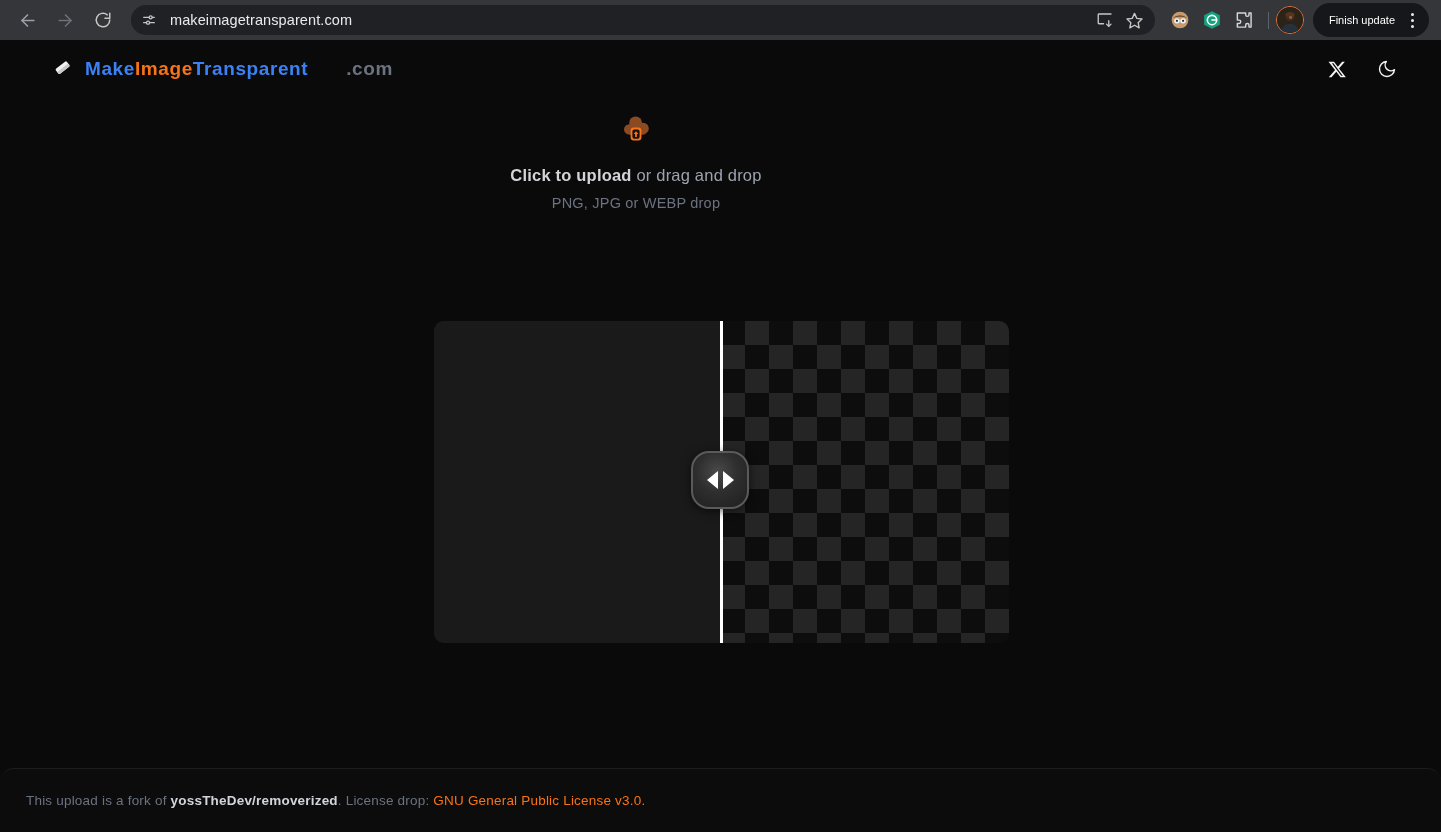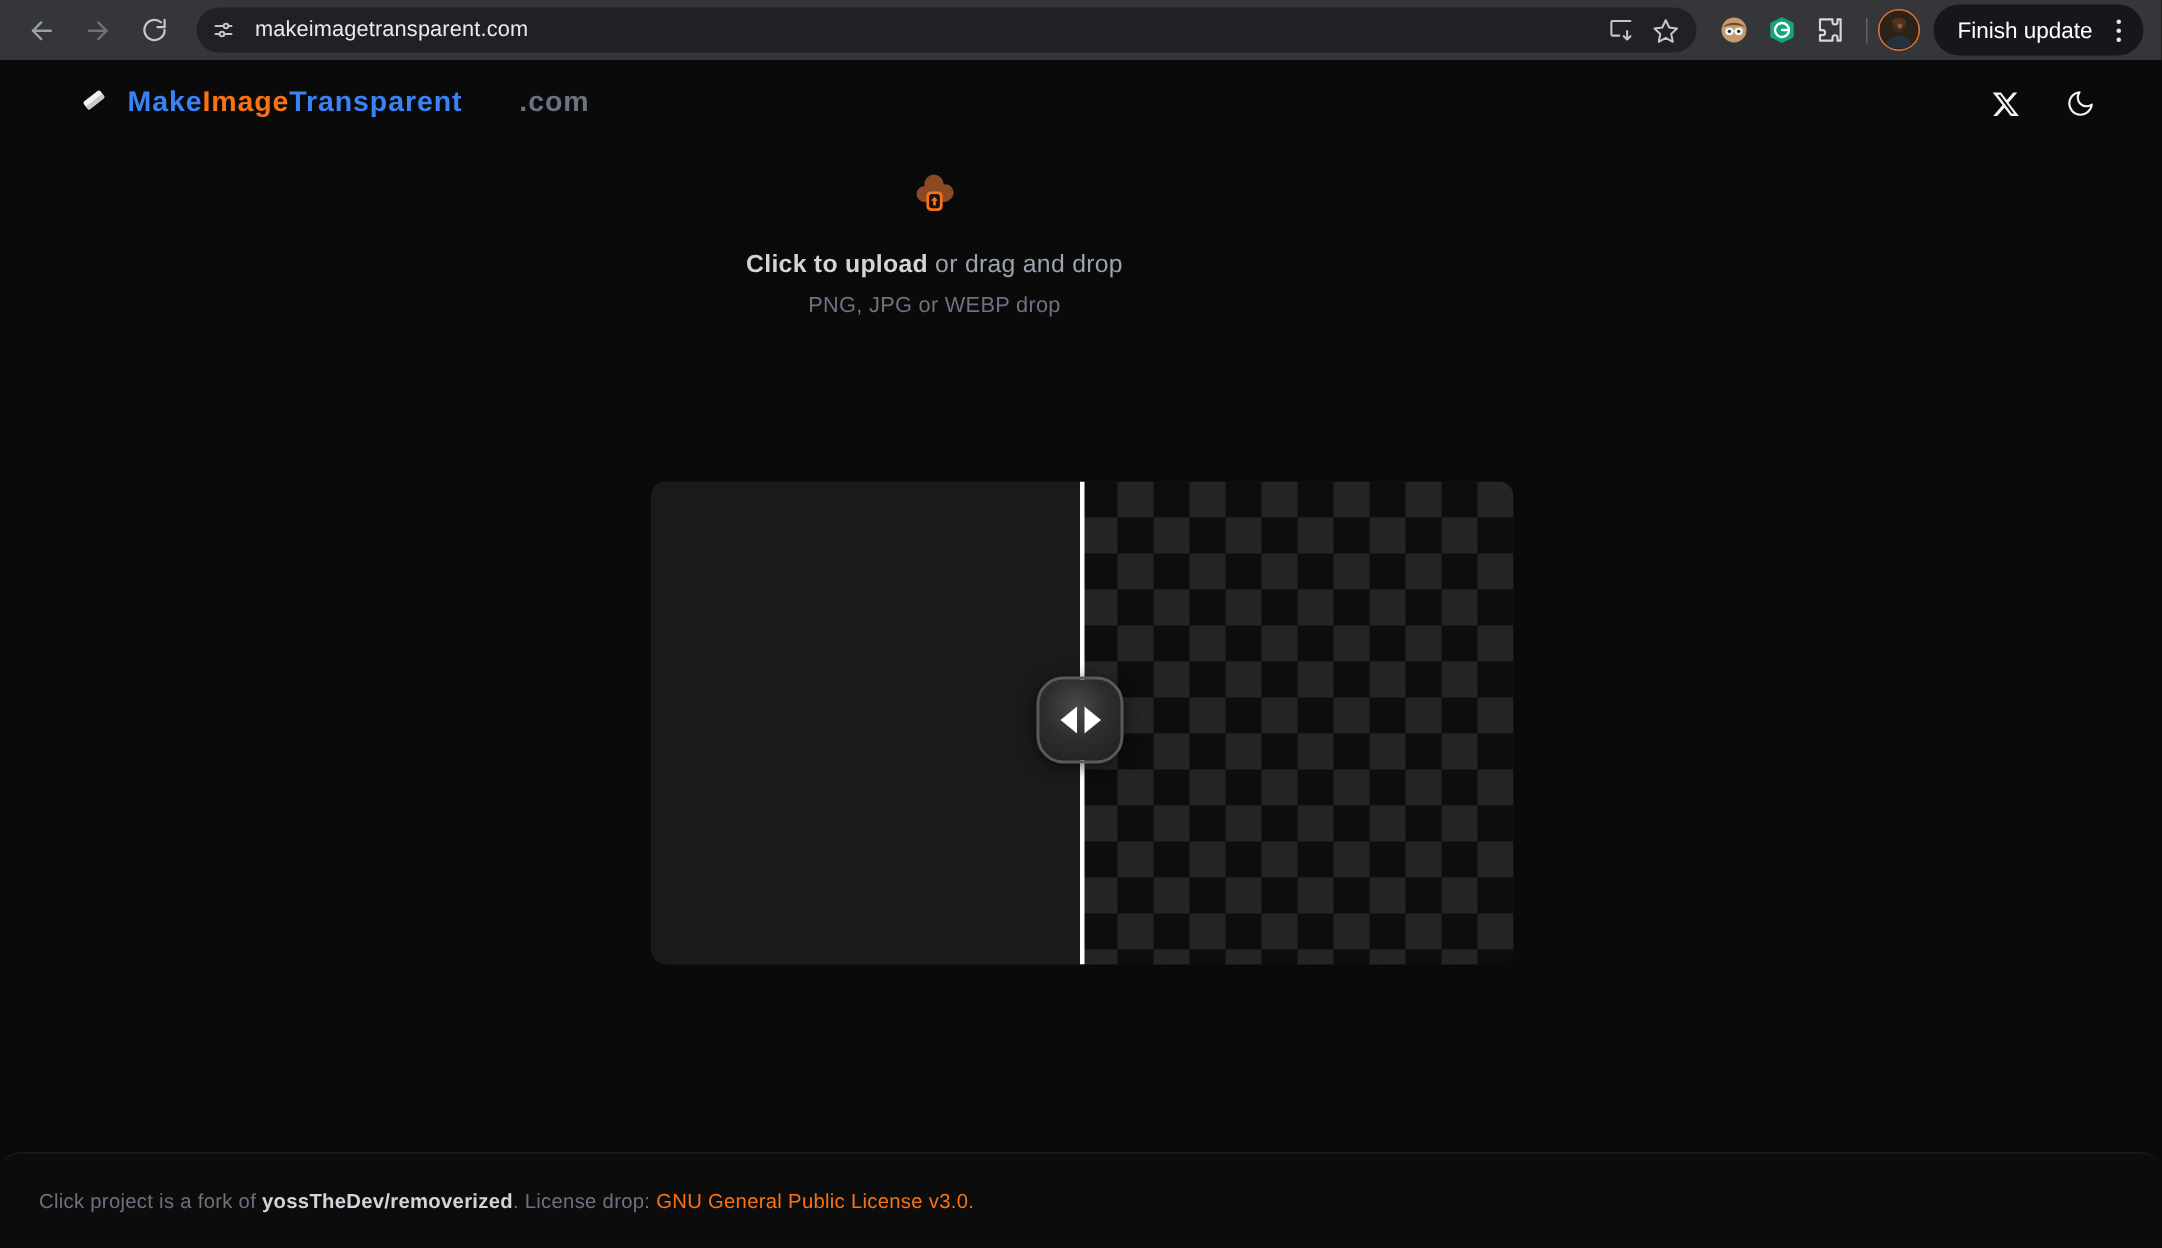--- a/index.html
+++ b/index.html
@@ -103,21 +103,21 @@
     border-radius: 18px;
     display: flex;
     align-items: center;
     padding: 0 6px 0 16px;
     margin-left: 9px;
     margin-right: 4px;
     gap: 6px;
   }
   .update-pill .lbl {
     color: #ffffff;
-    font-size: 15px;
+    font-size: 11px;
     white-space: nowrap;
   }
   .kebab {
     width: 22px; height: 26px;
     display: flex; flex-direction: column;
     align-items: center; justify-content: center;
     gap: 3px;
   }
   .kebab i { width: 3px; height: 3px; border-radius: 50%; background: #e8eaed; display: block; }
 
@@ -163,21 +163,21 @@
   }
   .hdr-btn {
     width: 28px; height: 28px;
     display: flex; align-items: center; justify-content: center;
   }
 
   
   .upload-zone {
     position: absolute;
     top: 72px;
-    left: 4px;
+    left: 17px;
     width: 1238px;
     display: flex;
     flex-direction: column;
     align-items: center;
     gap: 0;
   }
   .upload-icon { margin-bottom: 12px; }
   .upload-main {
     font-size: 16.5px;
     color: #9ca3af;
@@ -426,17 +426,17 @@
     <div class="compare-right"></div>
     <div class="divider-line"></div>
     <div class="slider-handle">
       <span class="tri-l"></span>
       <span class="tri-r"></span>
     </div>
   </div>
 
   <div class="footer">
     <div class="footer-text">
-      <span>Click project is a fork of </span><span class="strong">yossTheDev/removerized</span><span>. License drop: </span><span class="lic">GNU General Public License v3.0.</span>
+      <span>This upload is a fork of </span><span class="strong">yossTheDev/removerized</span><span>. License drop: </span><span class="lic">GNU General Public License v3.0.</span>
     </div>
   </div>
 
 </div>
 
 </body></html>

